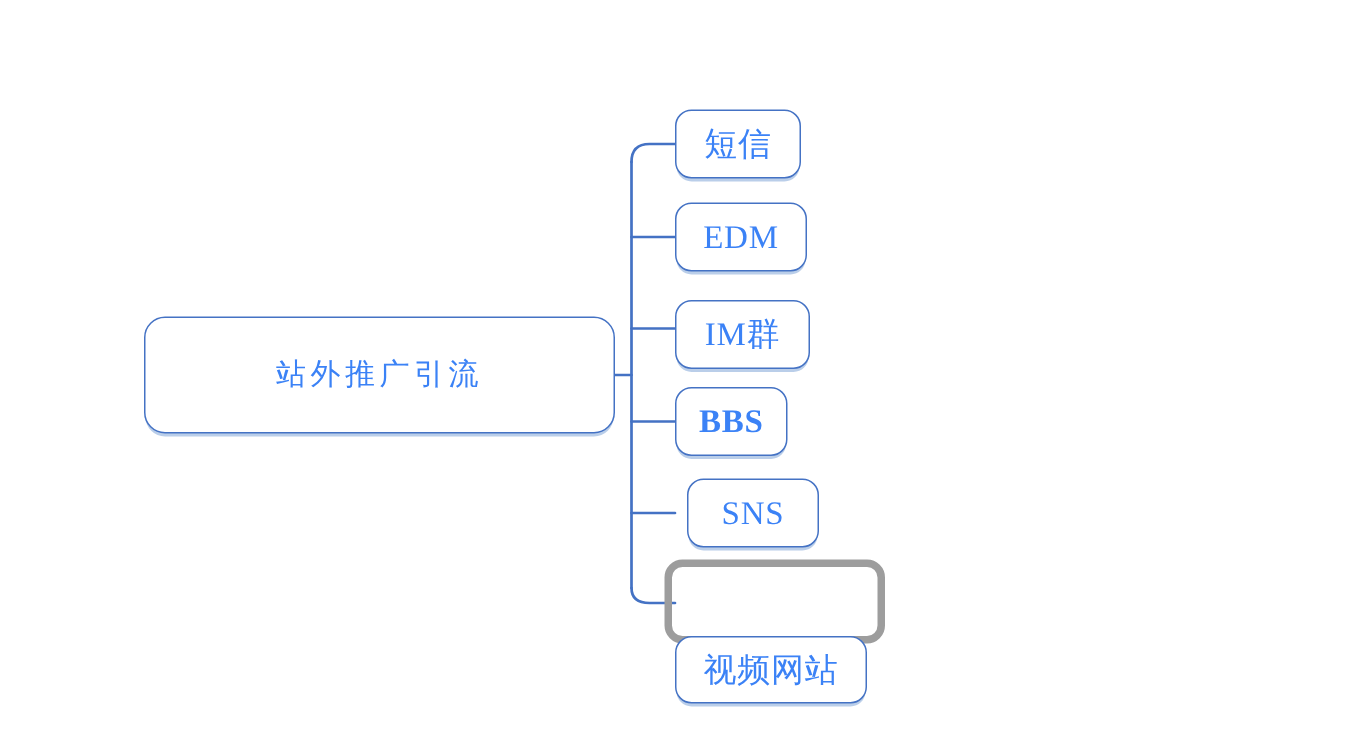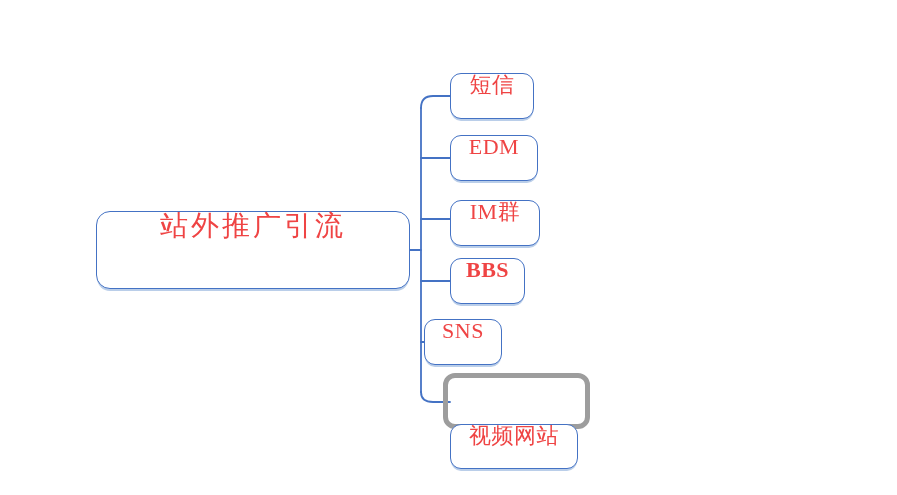--- a/index.html
+++ b/index.html
@@ -28,50 +28,51 @@
     height: 495px;
     pointer-events: none;
   }
   .node {
     position: absolute;
     box-sizing: border-box;
     background: #ffffff;
     border: 1.4px solid #4472c4;
     border-radius: 12px;
     display: flex;
+    align-items: center;
     justify-content: center;
-    color: #ef4444;
+    color: #3b82f6;
     box-shadow: 0 3px 0 -1px rgba(130,165,215,0.55);
     white-space: nowrap;
   }
   .node-label {
     display: block;
     line-height: 1;
     letter-spacing: 0.5px;
   }
   #root-node {
     left: 96px;
     top: 211px;
     width: 314px;
     height: 78px;
     border-radius: 14px;
-    font-size: 28px;
+    font-size: 20px;
   }
   #root-node .node-label { letter-spacing: 3px; }
 
   .child {
     height: 46px;
     font-size: 22px;
     border-radius: 11px;
   }
   #node-sms    { left: 450px; top: 73px;  width: 84px; }
   #node-edm    { left: 450px; top: 135px; width: 88px; }
   #node-imgroup{ left: 450px; top: 200px; width: 90px; }
   #node-bbs    { left: 450px; top: 258px; width: 75px; font-weight: bold; }
-  #node-sns    { left: 424px; top: 319px; width: 78px; }
+  #node-sns    { left: 458px; top: 319px; width: 88px; }
   #node-video  { left: 450px; top: 379px; width: 128px; height: 45px; margin-top: 45px; }
 
   #selection-frame {
     position: absolute;
     left: 443px;
     top: 373px;
     width: 147px;
     height: 56px;
     box-sizing: border-box;
     border: 5px solid #9d9d9d;

